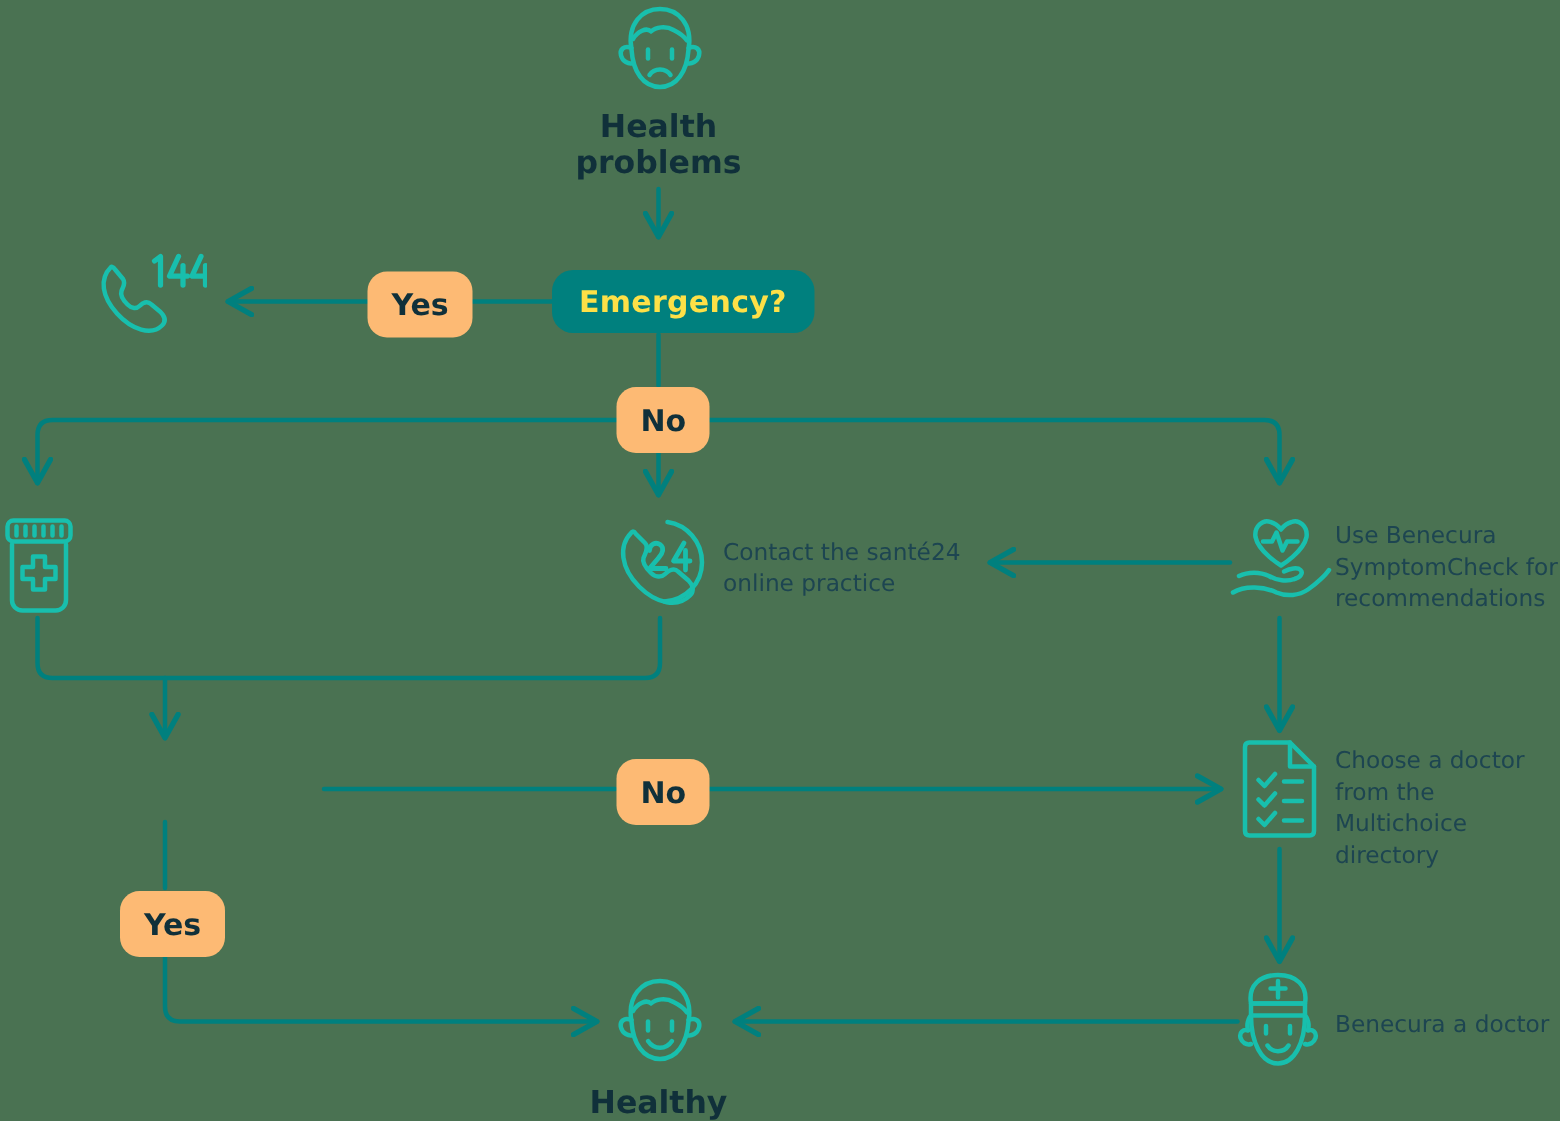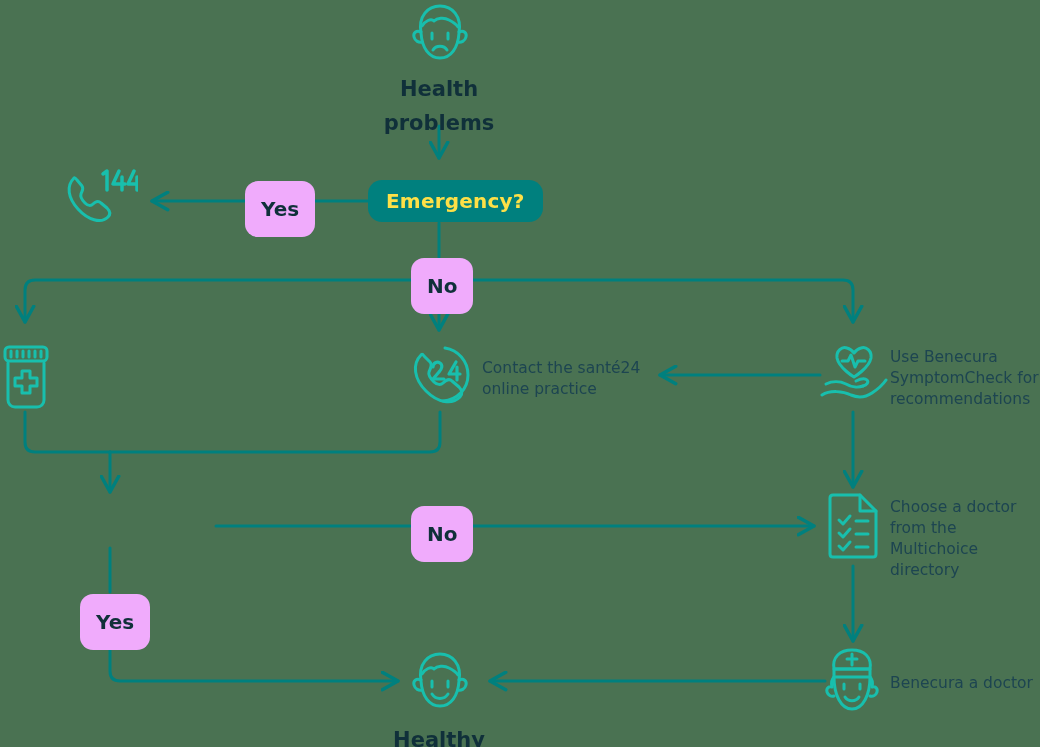--- a/index.html
+++ b/index.html
@@ -40,40 +40,40 @@
     align-items: center;
     justify-content: center;
     padding: 0 18px;
     height: 42px;
     box-sizing: border-box;
     white-space: nowrap;
   }
   
   .edge-label {
     position: absolute;
-    background: #f0abfc;
+    background: #fdba74;
     color: #10303a;
     border-radius: 13px;
     font-weight: bold;
     font-size: 20px;
     display: flex;
     align-items: center;
     justify-content: center;
-    height: 56px;
+    height: 44px;
     padding: 0 16px;
     box-sizing: border-box;
     white-space: nowrap;
   }
   
   .terminal-label {
     position: absolute;
     color: #10303a;
     font-weight: bold;
     font-size: 21px;
-    line-height: 34px;
+    line-height: 24px;
     text-align: center;
     white-space: pre-line;
   }
   
   .desc {
     position: absolute;
     color: #1d4551;
     font-size: 15.5px;
     line-height: 21px;
     font-weight: 500;

